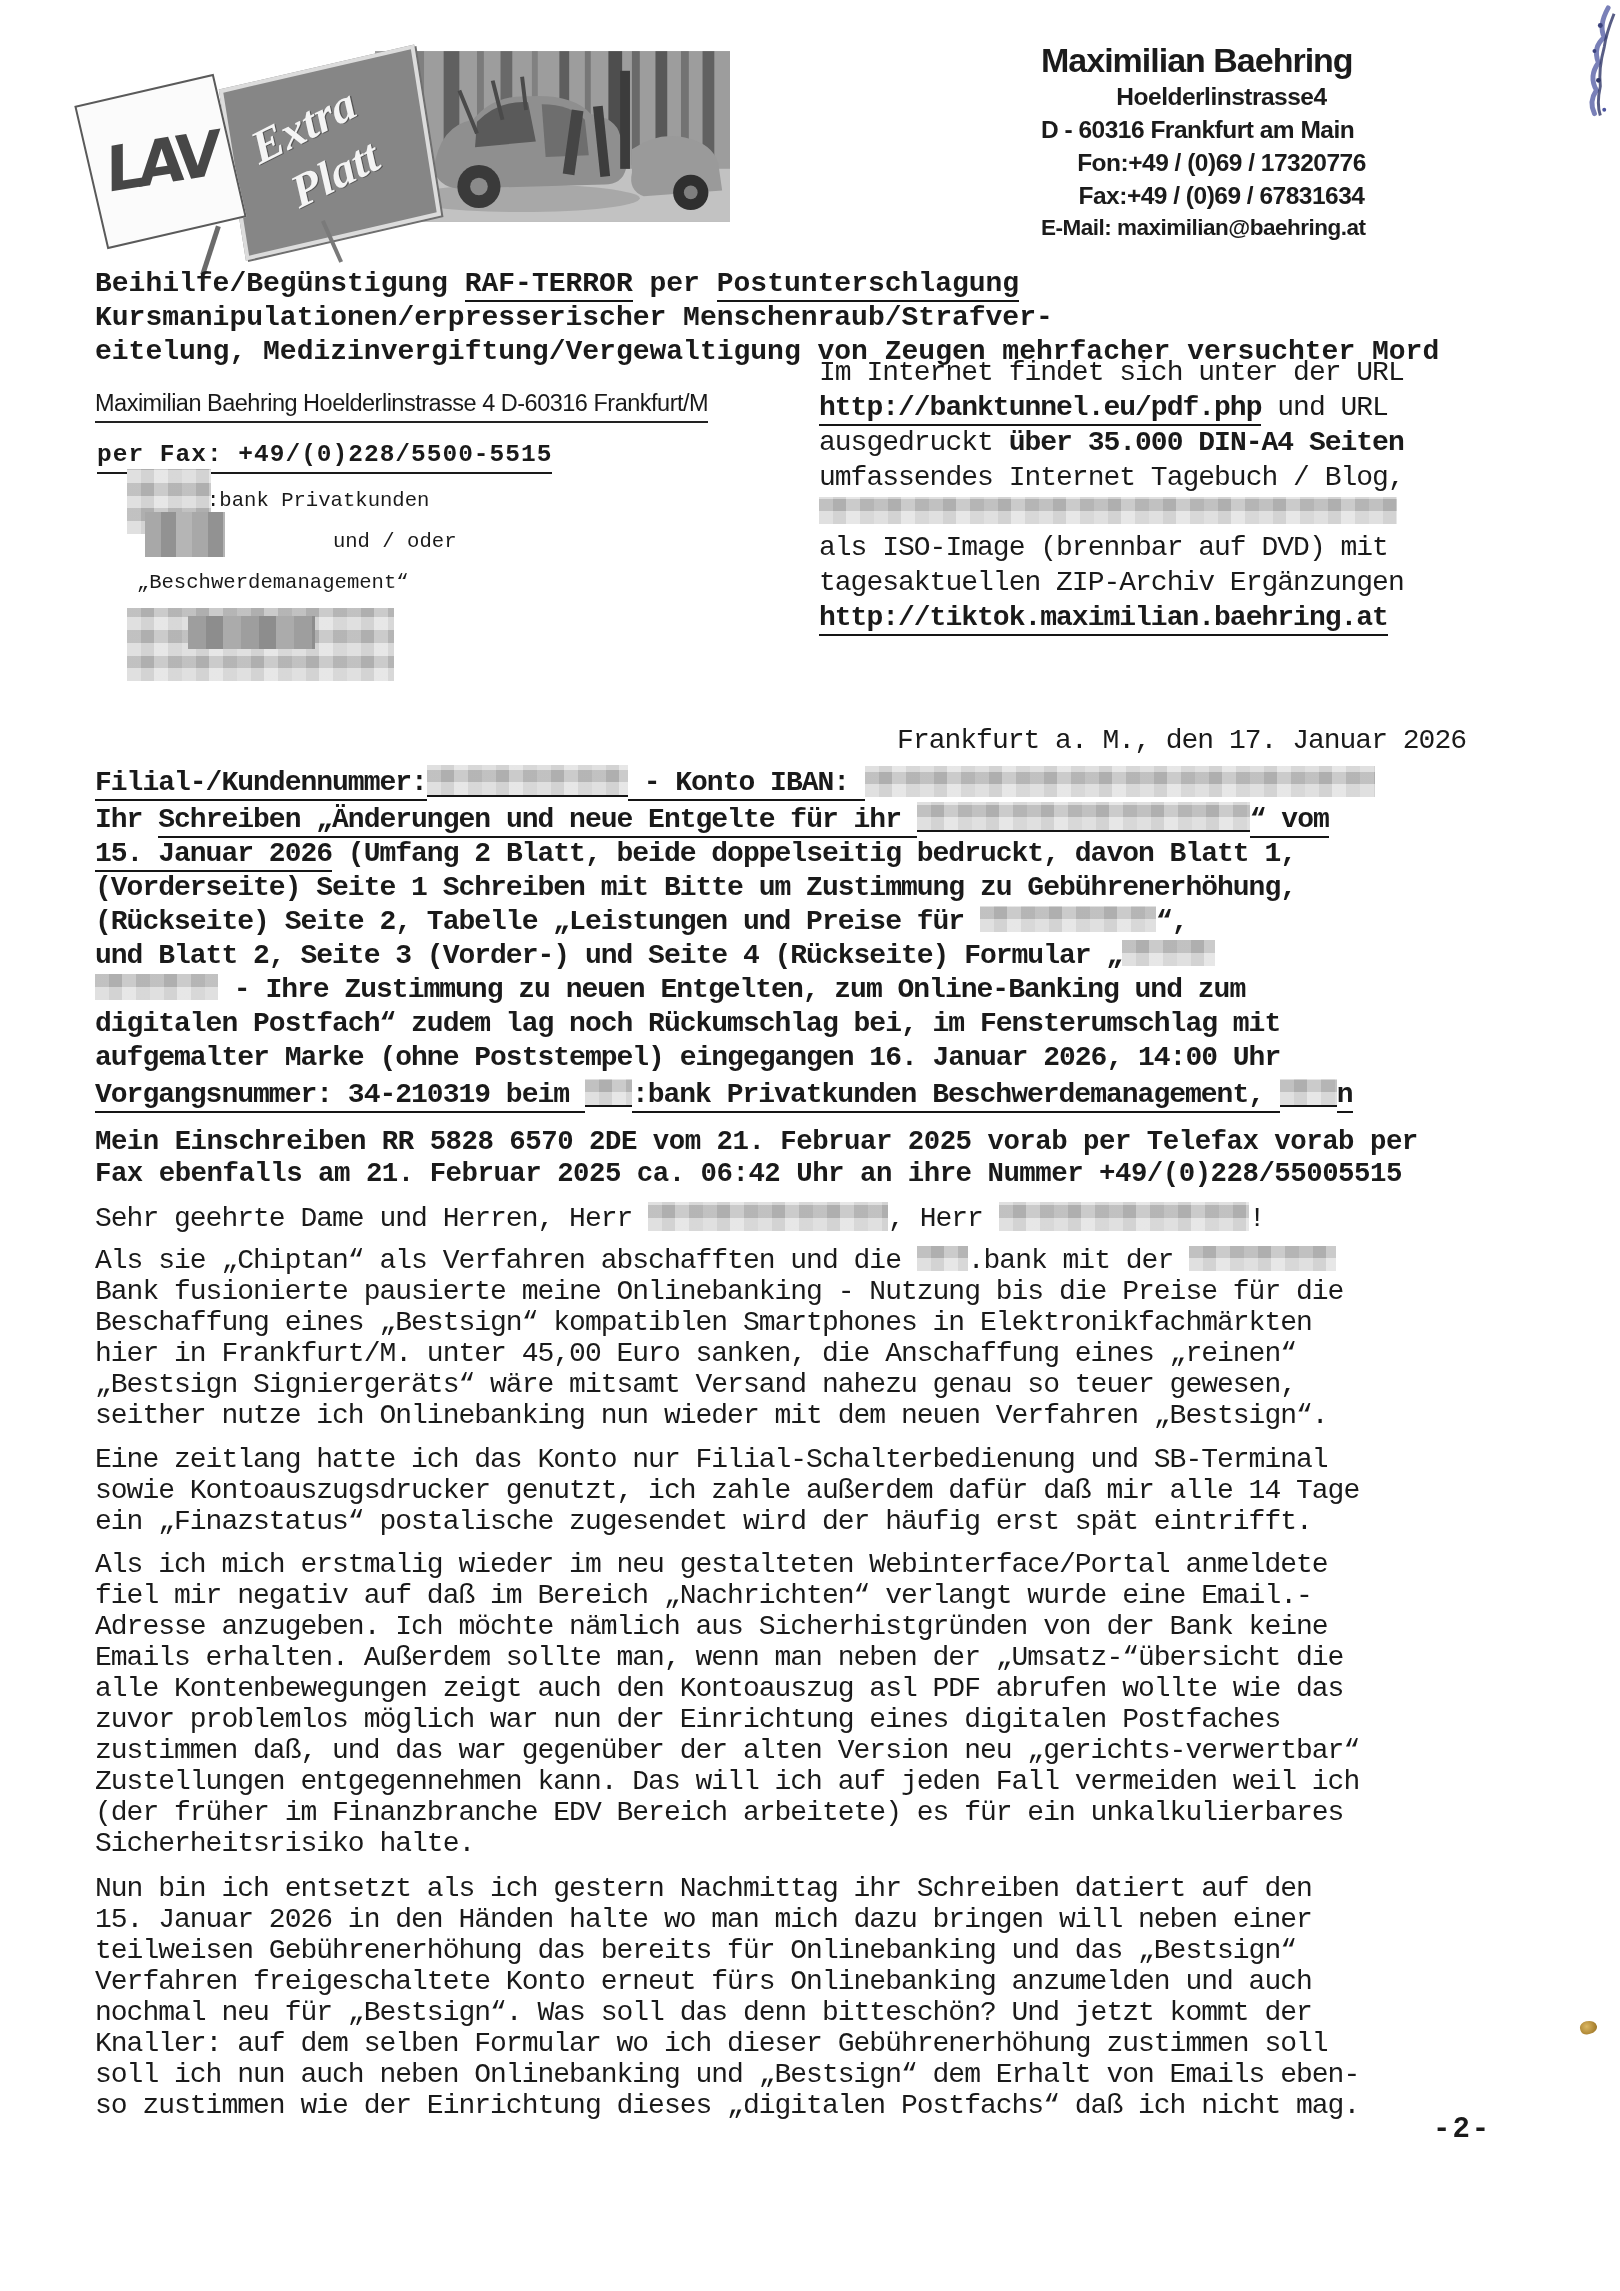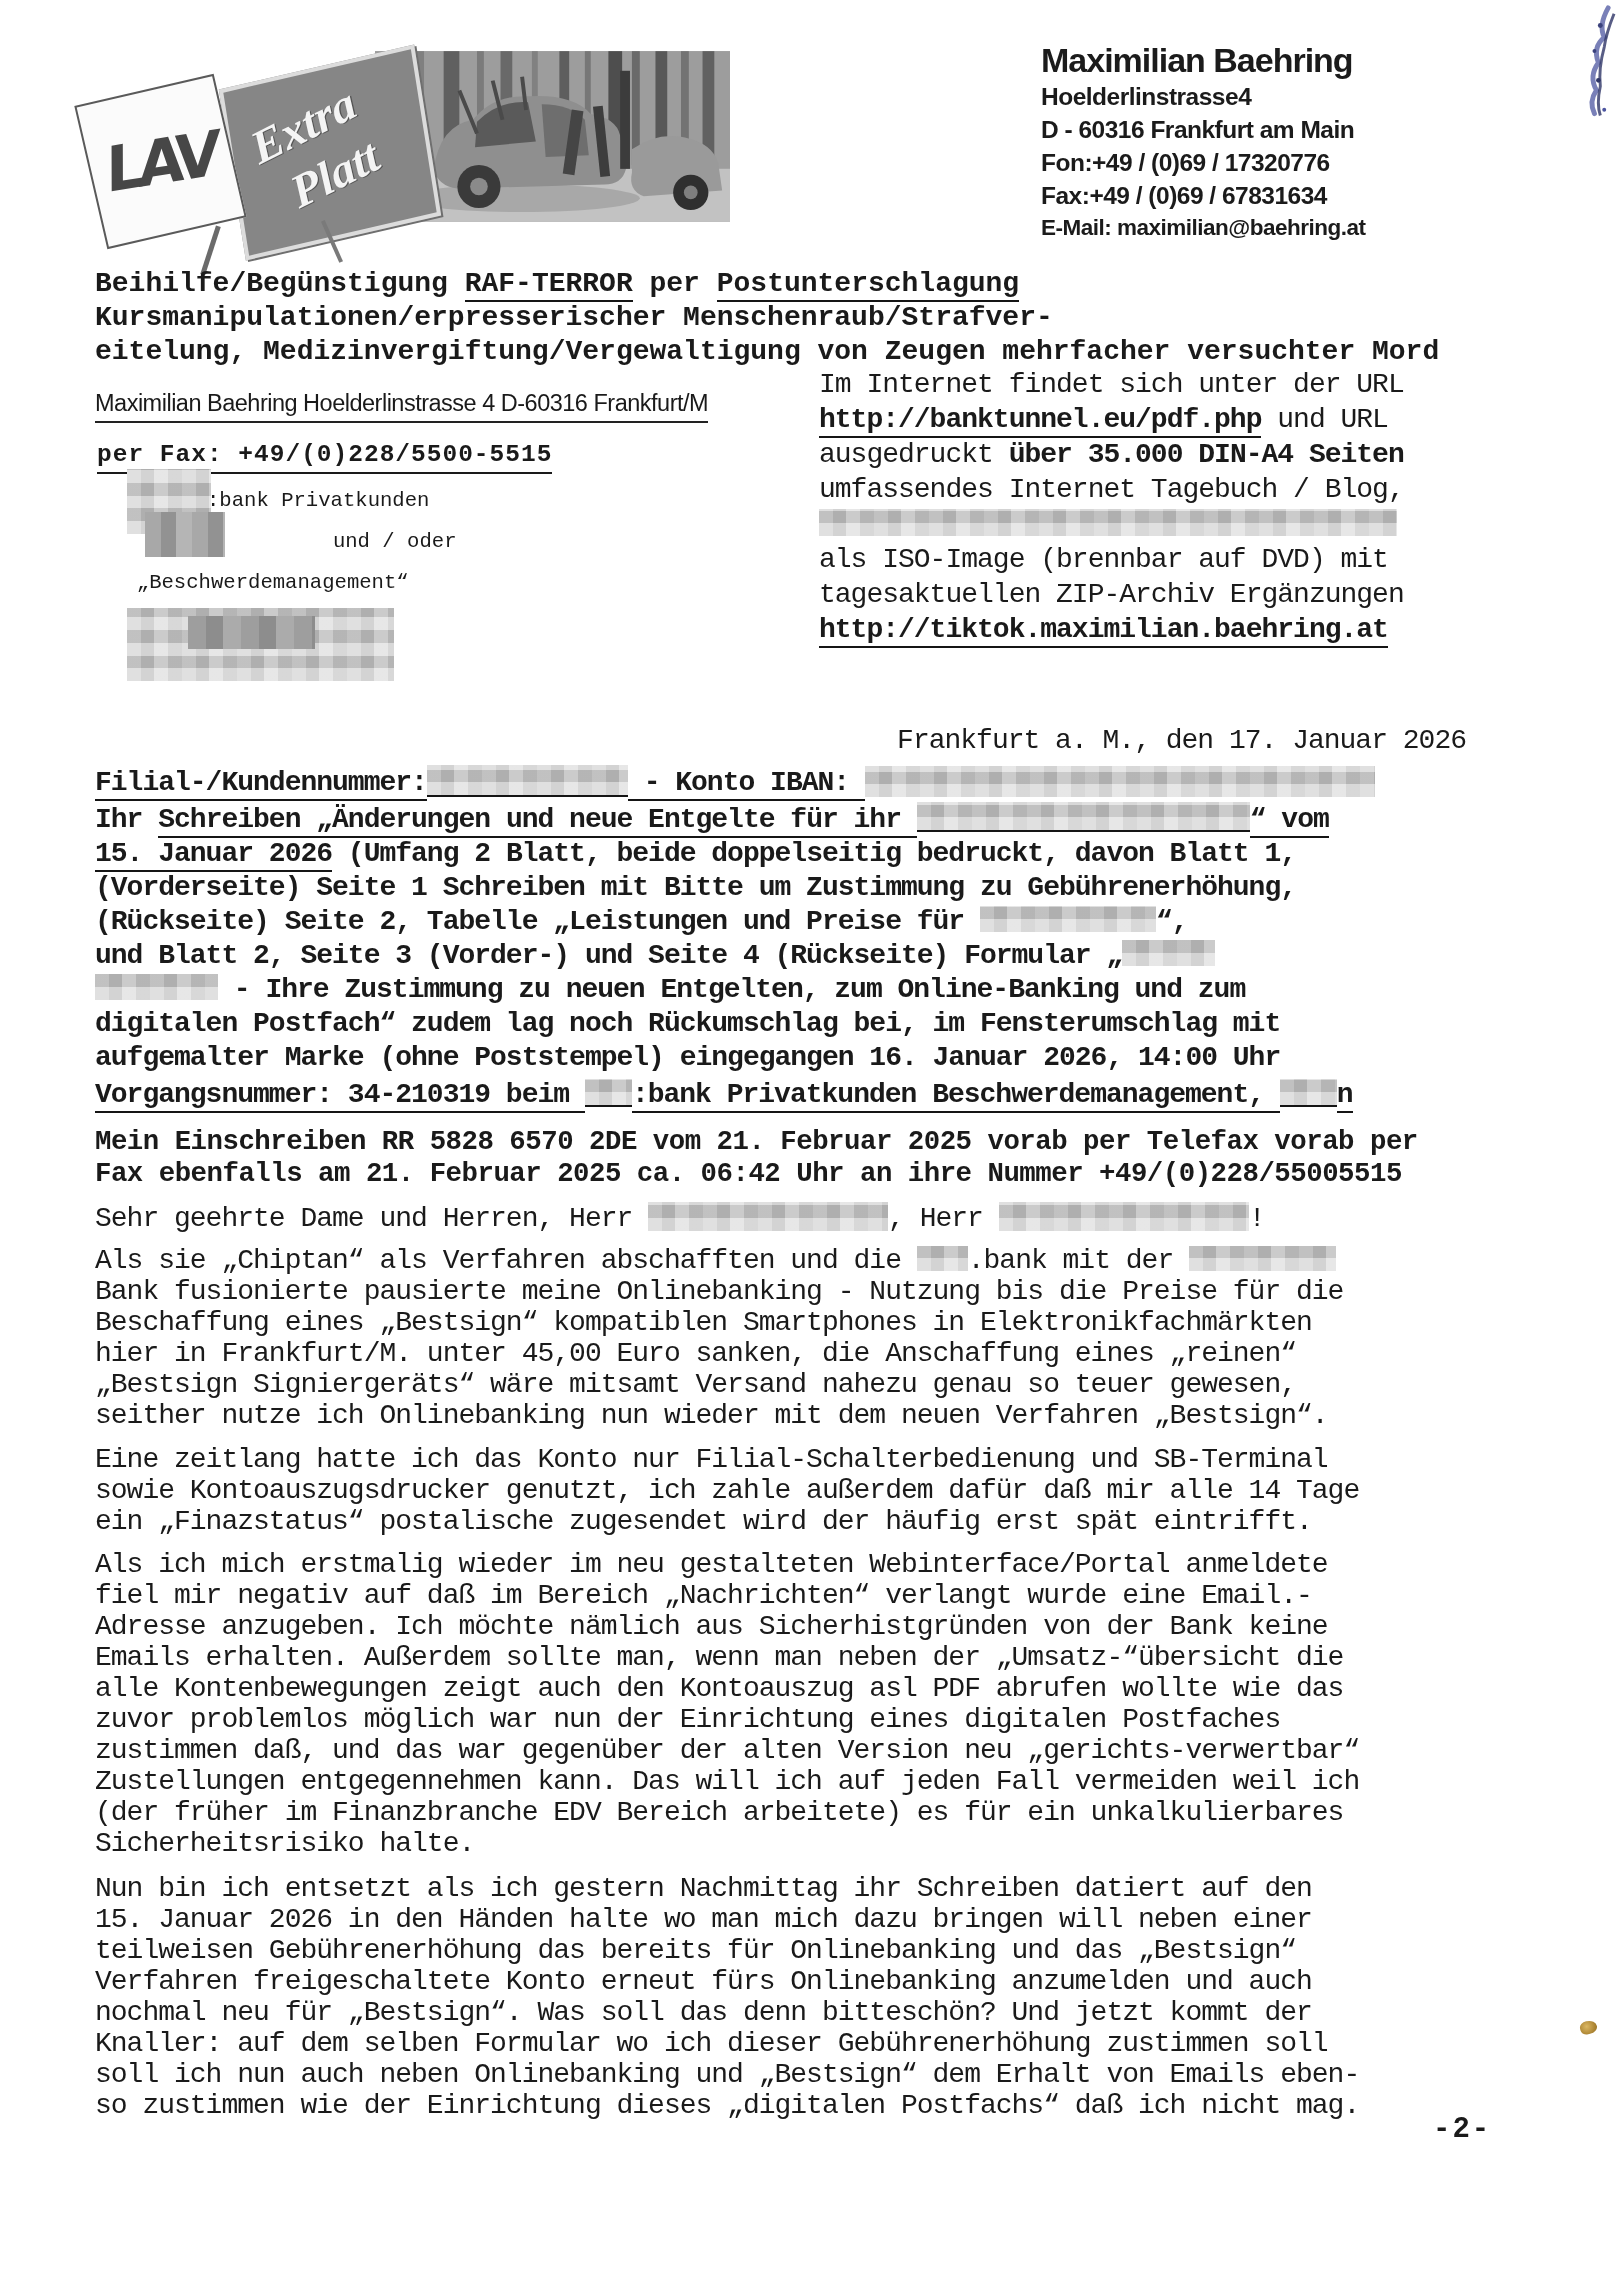--- a/index.html
+++ b/index.html
@@ -31,21 +31,21 @@
   .sign-lav span{
     font-family:"DejaVu Sans","Liberation Sans",sans-serif;font-weight:700;
     font-size:61px;color:#474747;transform:skewX(-9deg) rotate(4deg);letter-spacing:-5.9px;
   }
   .sign-post{position:absolute;left:125px;top:188px;width:4.9px;height:51px;background:#6b6b6b;transform:rotate(18deg);}
   .sign-post2{position:absolute;left:247px;top:182px;width:3.9px;height:45px;background:#7a7a7a;transform:rotate(-24deg);}
   
   .contact{position:absolute;left:1041px;top:41px;width:361px;
     font-family:"Liberation Sans","DejaVu Sans",sans-serif;font-weight:700;color:#1b1b1b;}
   .contact .name{font-size:34px;line-height:39px;letter-spacing:-1px;}
-  .contact .row{display:flex;justify-content:flex-start;font-size:24.5px;line-height:33px;letter-spacing:-0.5px;}
+  .contact .row{display:flex;justify-content:center;font-size:24.5px;line-height:33px;letter-spacing:-0.5px;}
   .contact .single{font-size:24.5px;line-height:33px;letter-spacing:-0.5px;}
   .contact .email{font-size:22.5px;line-height:31px;letter-spacing:-0.5px;}
   
   .scribble{position:absolute;right:0;top:3.9px;}
   
   .rl{white-space:pre;min-height:1em;}
   .b{font-weight:700;}
   .ul{border-bottom:2.9px solid #151515;padding-bottom:1px;}
   .rx{display:inline-block;vertical-align:middle;margin-bottom:3.9px;
     background-image:
@@ -63,21 +63,21 @@
   .recipient .t1{position:absolute;left:80px;top:19.6px;}
   .recipient .t2{position:absolute;right:23.5px;top:61px;}
   .recipient .t3{position:absolute;left:9.8px;top:102px;}
   .recipient .rda{position:absolute;left:0;top:0;width:84px;height:65px;}
   .recipient .rda2{position:absolute;left:17.6px;top:43px;width:80px;height:45px;
     background-image:repeating-linear-gradient(90deg,#a8a8a8 0 15.7px,#929292 15.7px 31px,#b5b5b5 31px 47px);}
   .recipient .rdb{position:absolute;left:0;top:139px;width:267px;height:73px;}
   .recipient .rdb2{position:absolute;left:61px;top:147px;width:127px;height:33px;
     background-image:repeating-linear-gradient(90deg,#9e9e9e 0 17.6px,#8d8d8d 17.6px 35px,#ababab 35px 53px);}
   
-  .info-col{position:absolute;left:819px;top:367px;width:657px;font-size:28px;line-height:35px;letter-spacing:-1px;}
+  .info-col{position:absolute;left:819px;top:355px;width:657px;font-size:28px;line-height:35px;letter-spacing:-1px;}
   .date-line{position:absolute;left:819px;top:725px;width:647px;text-align:right;font-size:28px;letter-spacing:-1px;}
   .filial{position:absolute;left:95px;top:765px;font-weight:700;font-size:28px;line-height:35px;letter-spacing:-1px;}
   
   .flow{position:absolute;left:95px;top:802px;width:1392px;letter-spacing:-1px;}
   .para-a{font-weight:700;font-size:28px;line-height:34px;}
   .vorgang{font-weight:700;font-size:28px;line-height:34px;margin-top:3.9px;}
   .einschreiben{font-weight:700;font-size:27.4px;line-height:32px;margin-top:13.7px;letter-spacing:-0.5px;}
   .greeting{font-size:28px;line-height:31px;margin-top:11.8px;}
   .p{font-size:28px;line-height:31px;}
   .p1{margin-top:9.8px;}

